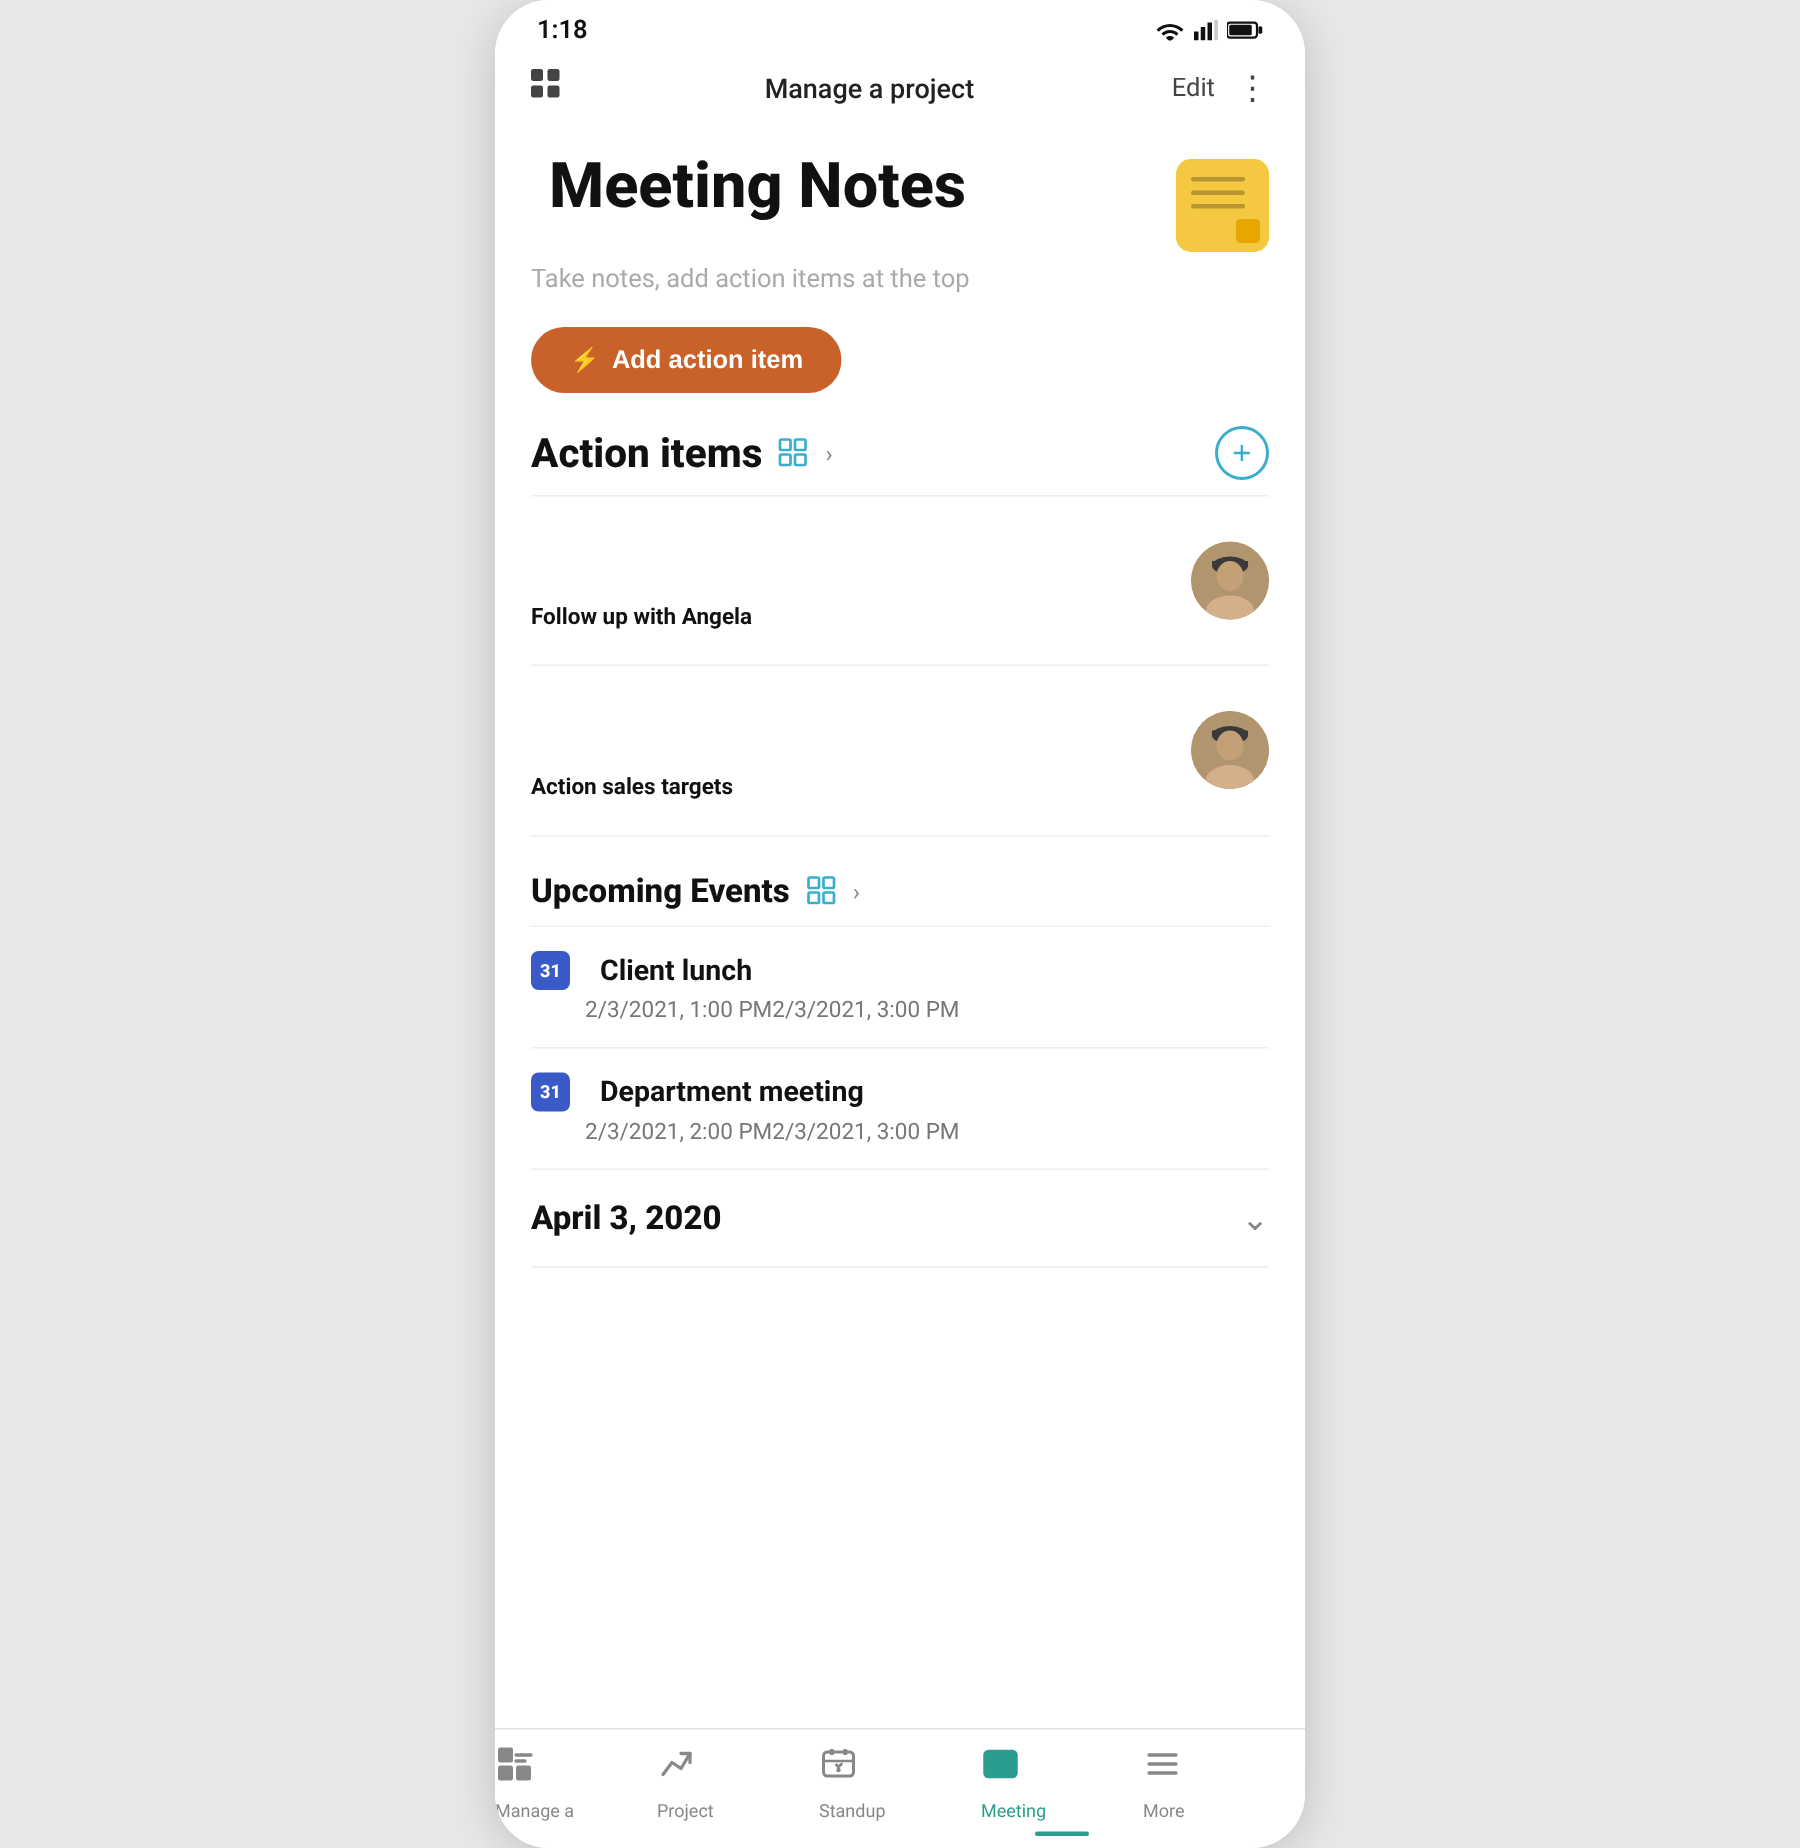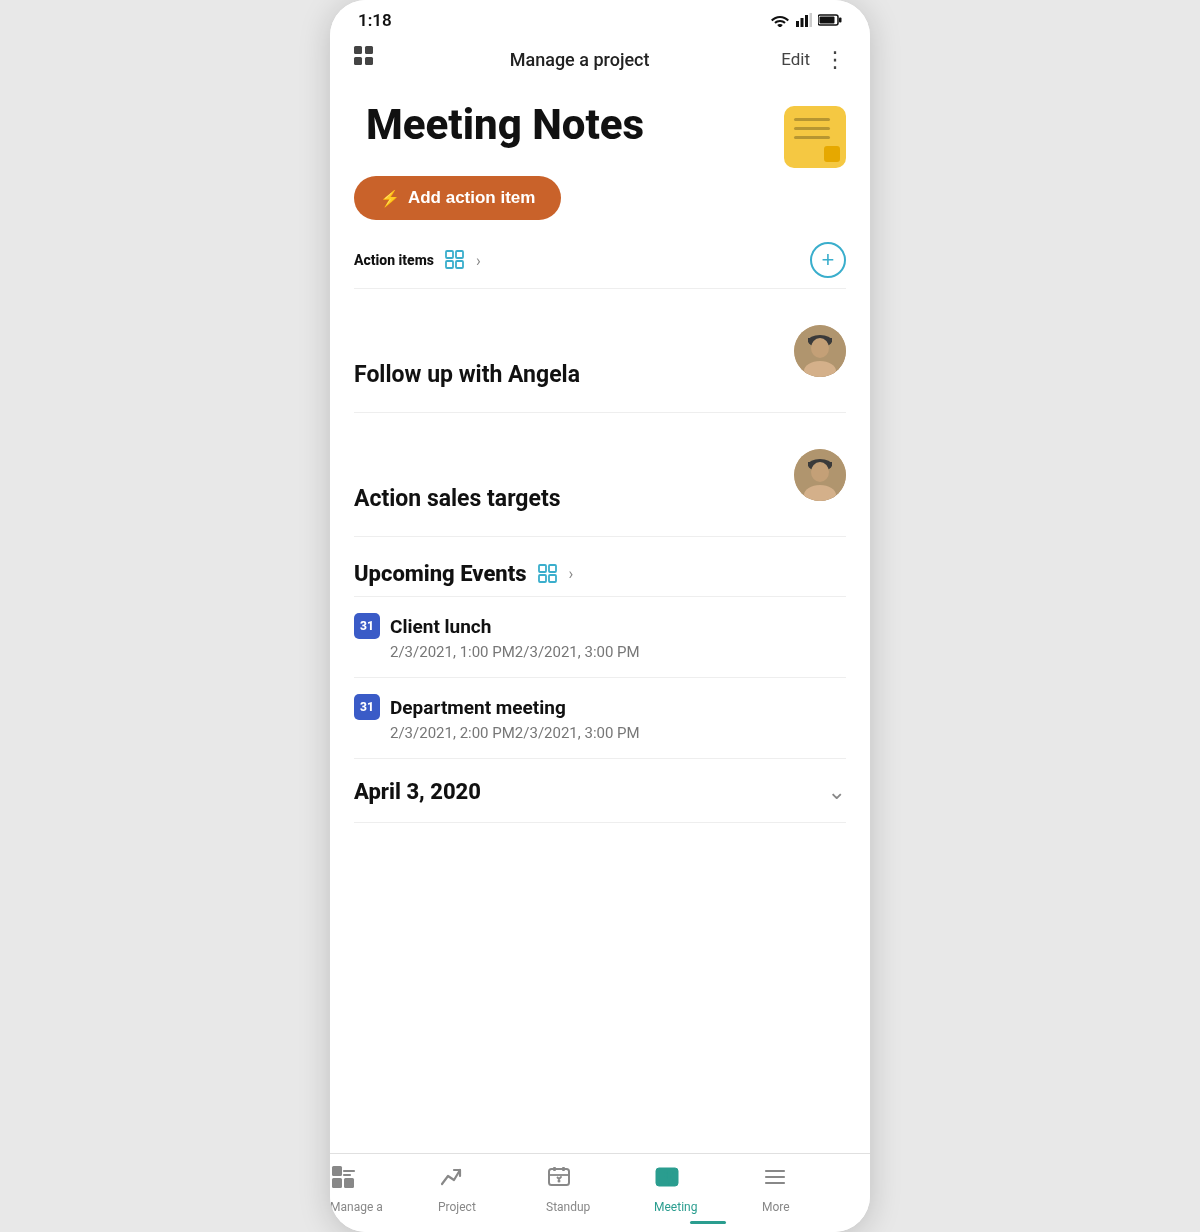--- a/index.html
+++ b/index.html
@@ -159,21 +159,21 @@
       margin-bottom: 0;
       padding-bottom: 10px;
       border-bottom: 1.5px solid #eee;
     }
     .section-title-row {
       display: flex;
       align-items: center;
       gap: 10px;
     }
     .section-title {
-      font-size: 14px;
+      font-size: 27px;
       font-weight: 800;
       color: #111;
     }
     .grid-icon {
       display: inline-flex;
       align-items: center;
       justify-content: center;
     }
     .chevron-right {
       color: #888;
@@ -195,21 +195,21 @@
     }
     
     .action-item {
       display: flex;
       align-items: center;
       justify-content: space-between;
       padding: 22px 0;
       border-bottom: 1.5px solid #eee;
     }
     .action-item-text {
-      font-size: 23px;
+      font-size: 15px;
       font-weight: 700;
       color: #111;
       flex: 1;
       padding-right: 16px;
       line-height: 1.35;
       margin-top: 48px;
     }
     .avatar {
       width: 52px;
       height: 52px;
@@ -246,21 +246,21 @@
       font-weight: 800;
       color: #111;
     }
     .event-item {
       padding: 16px 0;
       border-bottom: 1.5px solid #eee;
     }
     .event-title-row {
       display: flex;
       align-items: center;
-      gap: 10px;
+      gap: 20px;
       margin-bottom: 4px;
     }
     .calendar-icon-box {
       width: 26px;
       height: 26px;
       background: #3a5bc7;
       border-radius: 5px;
       display: flex;
       align-items: center;
       justify-content: center;
@@ -402,20 +402,21 @@
     <div class="page-header">
       <h1 class="page-title">Meeting Notes</h1>
       <div class="page-icon">
         <div class="note-lines">
           <div class="note-line"></div>
           <div class="note-line"></div>
           <div class="note-line"></div>
         </div>
       </div>
     </div>
+    <p class="page-subtitle">Take notes, add action items at the top</p>
 
     
     <button class="add-action-btn">
       <span class="bolt">⚡</span>
       <span>Add action item</span>
     </button>
 
     
     <div class="section-header">
       <div class="section-title-row">

